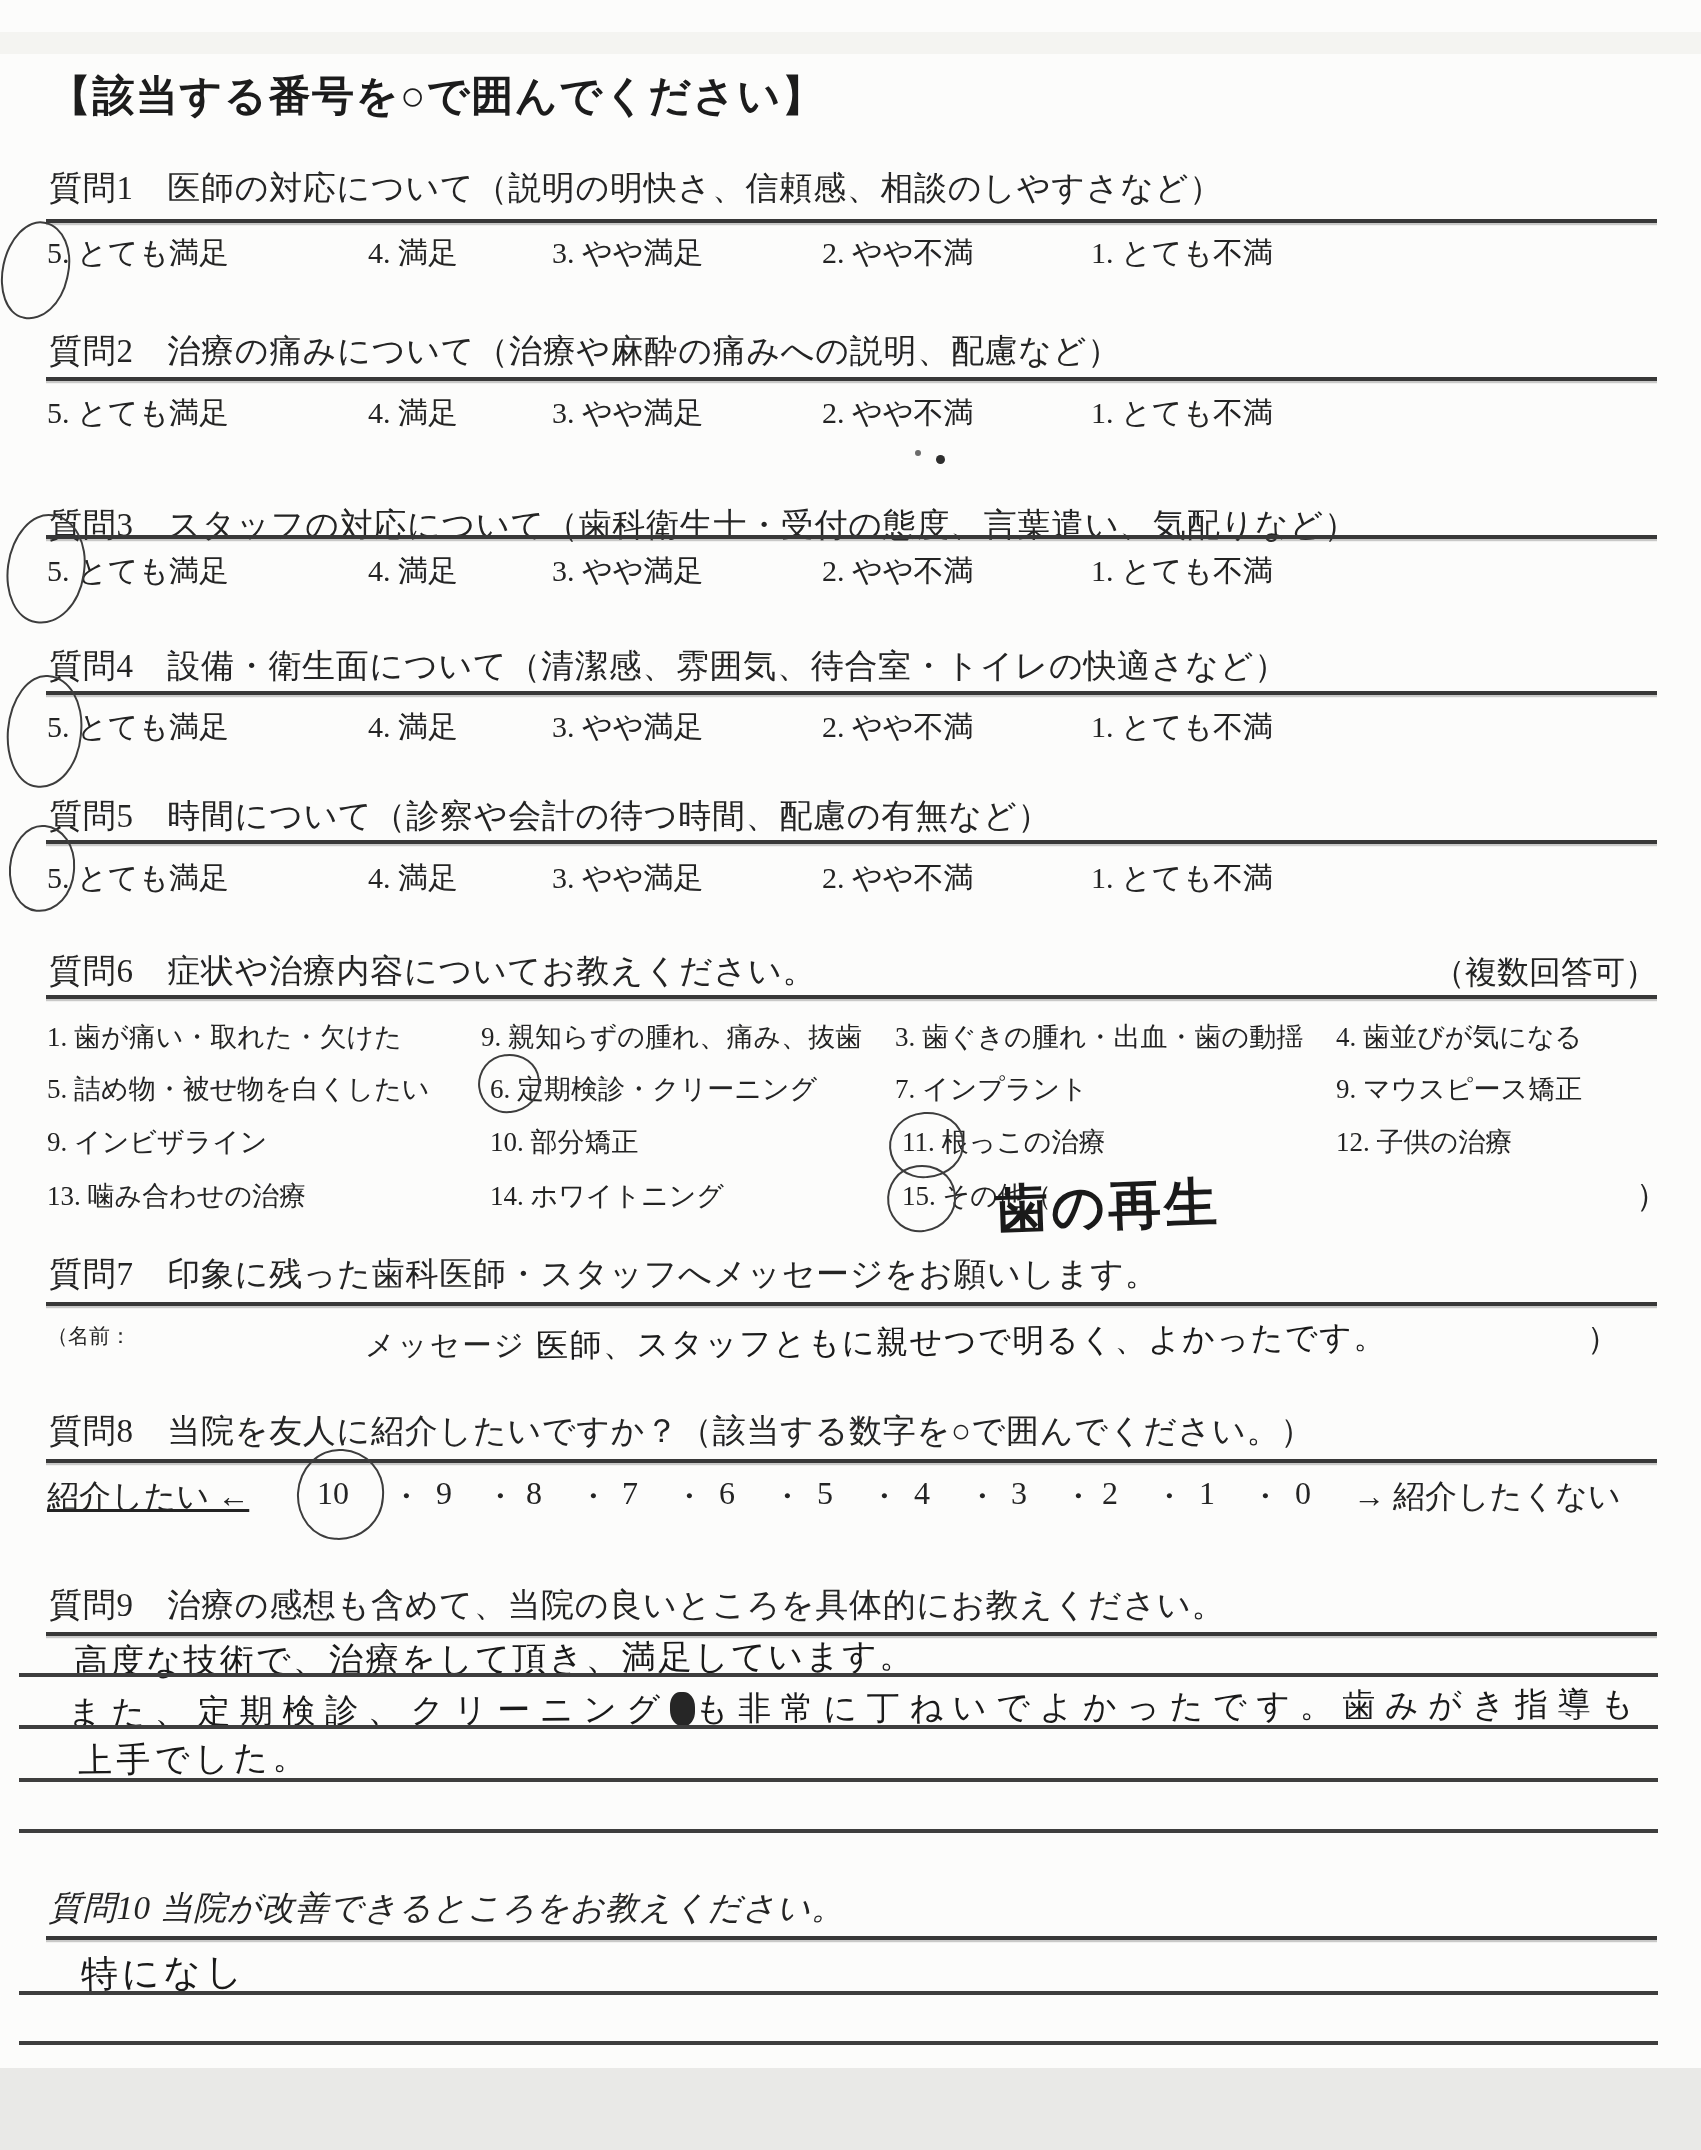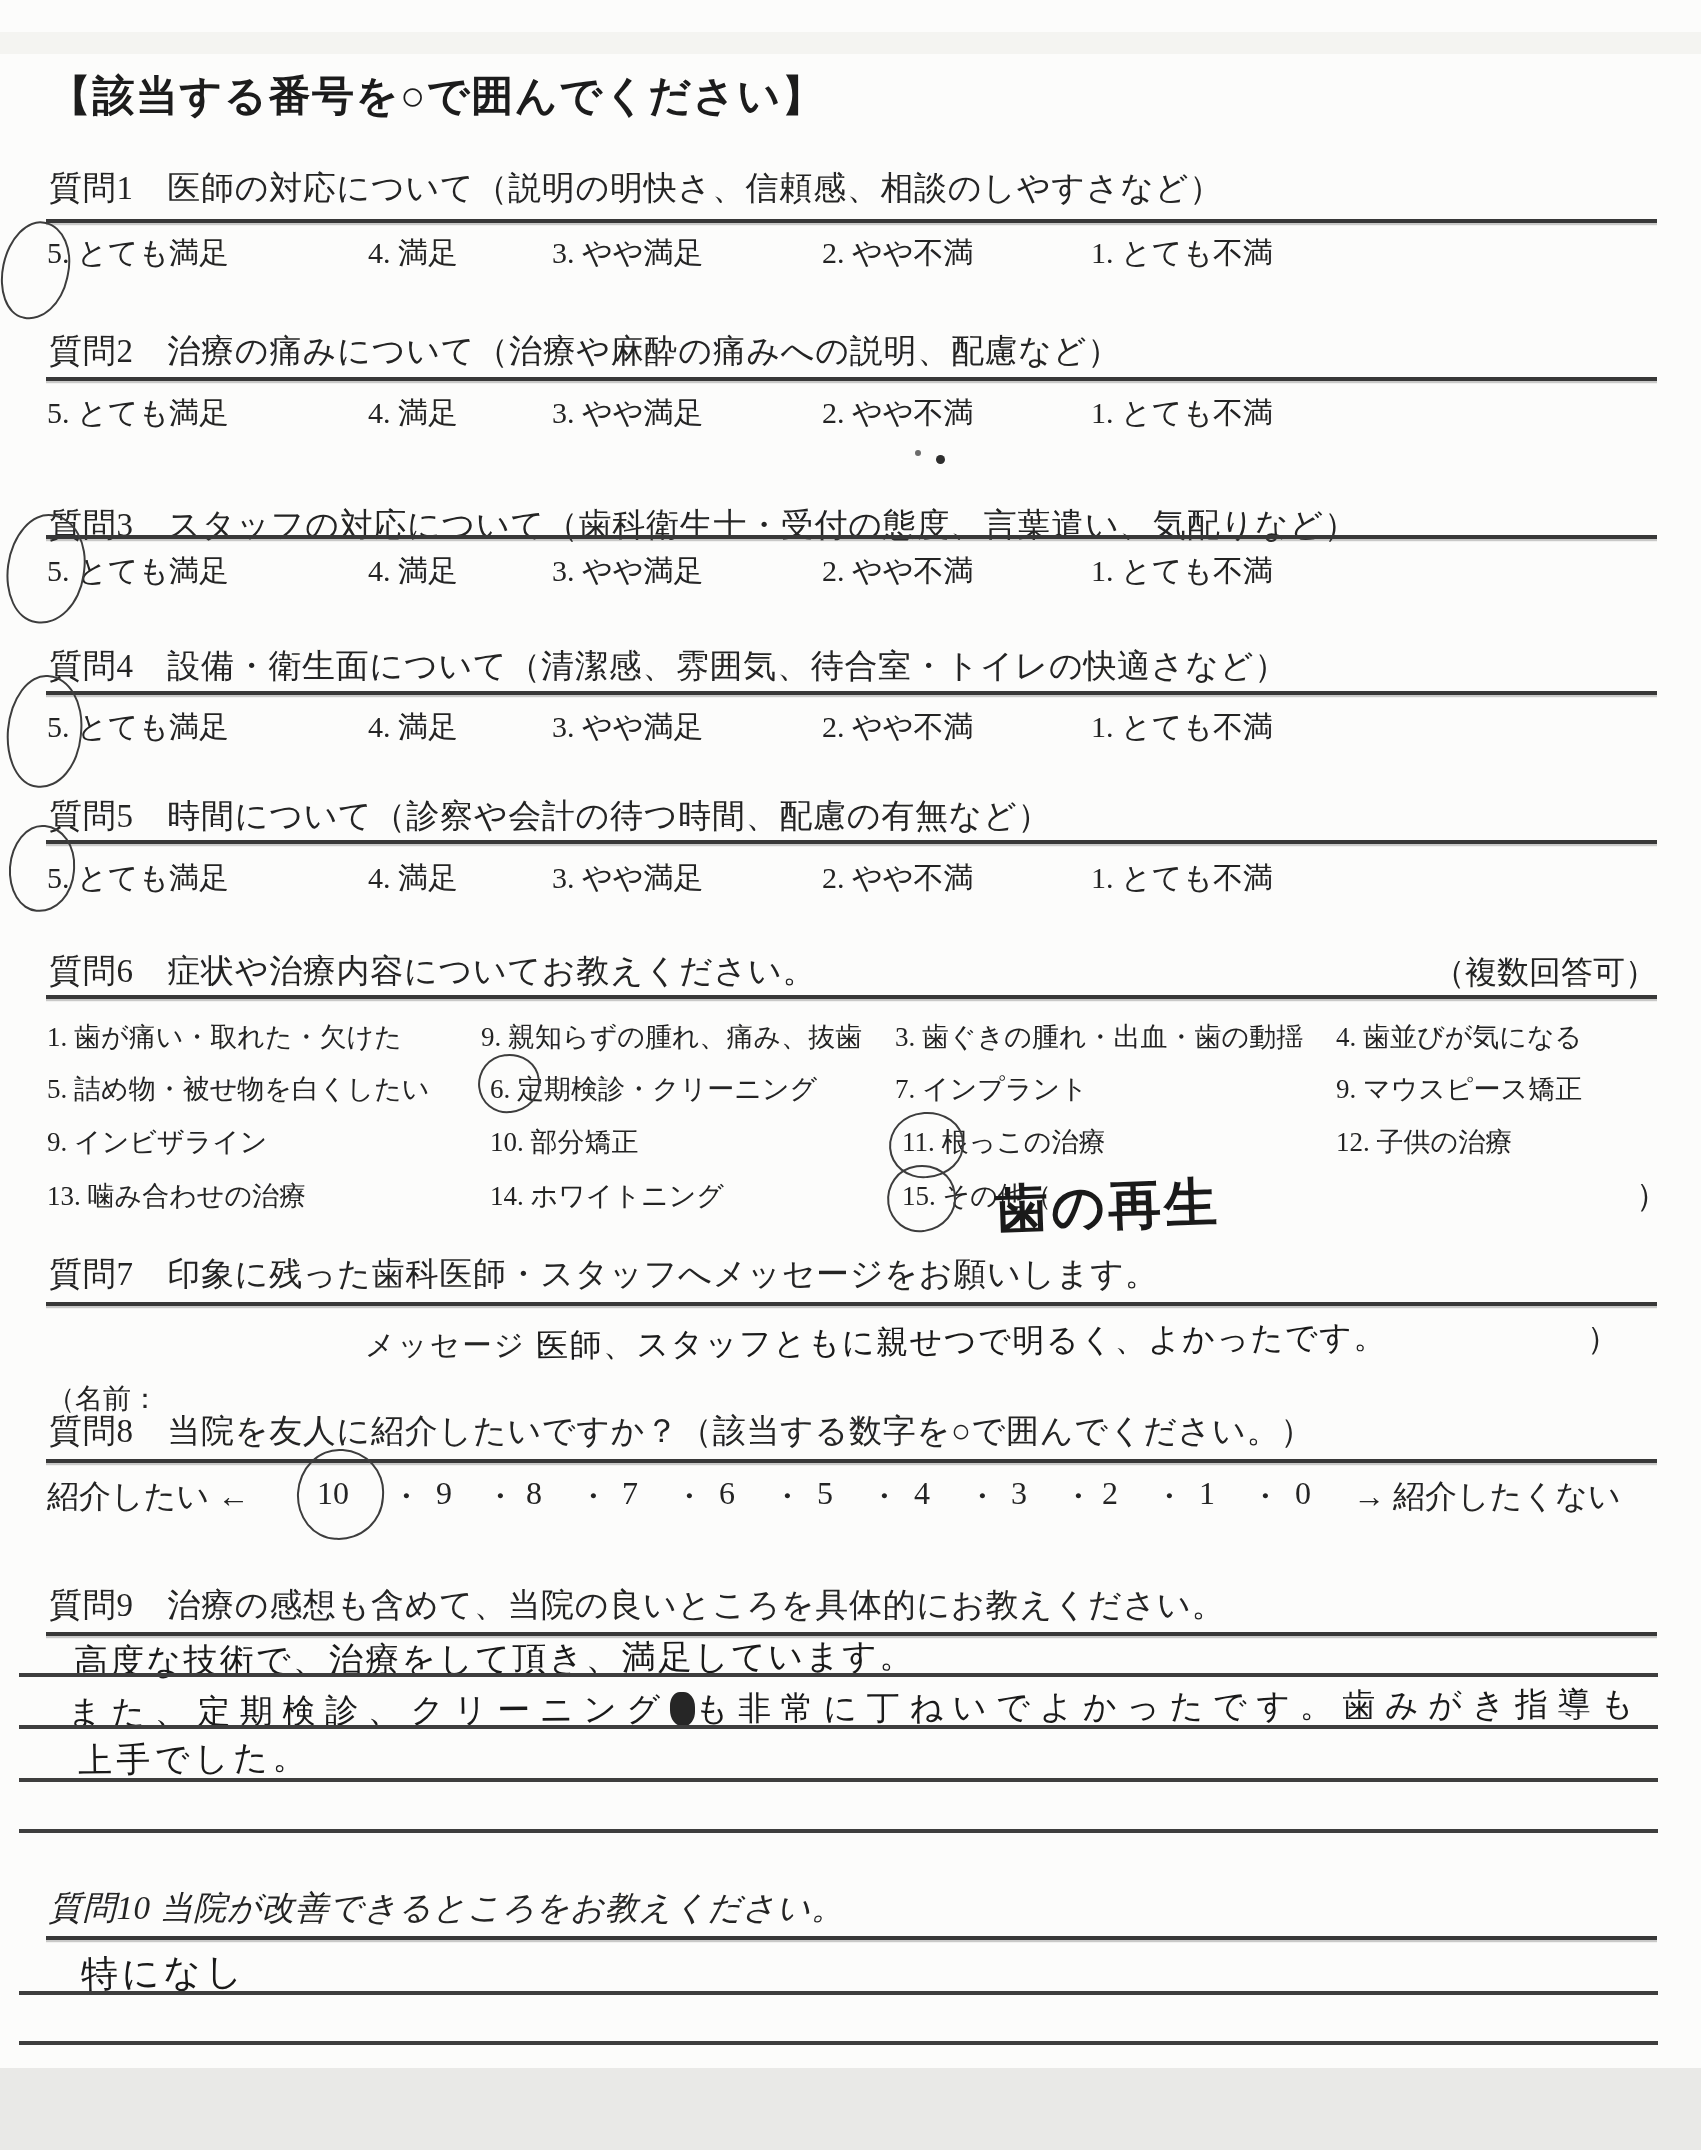--- a/index.html
+++ b/index.html
@@ -107,28 +107,28 @@
   <span class="pt q6item" style="left:902px;top:1178px;">15. その他（</span>
   <span class="hand" style="left:995px; top:1171px; font-size:53px; font-weight:600; transform:rotate(-2deg); letter-spacing:3px;">歯の再生</span>
   <span class="pt q6item" style="left:1636px; top:1174px; font-size:32px;">）</span>
 
   <div class="circle" style="left:478px;  top:1054px; width:58px; height:55px; transform:rotate(-6deg);"></div>
   <div class="circle" style="left:889px; top:1112px; width:71px; height:62px; transform:rotate(-4deg);"></div>
   <div class="circle" style="left:887px; top:1165px; width:65px; height:63px; transform:rotate(-8deg);"></div>
 
   <div class="pt qtitle" style="left:49px; top:1252px;">質問7　印象に残った歯科医師・スタッフへメッセージをお願いします。</div>
   <div class="rule-heavy" style="top:1302px;"></div>
-  <span class="pt" style="left:47px; top:1380px; font-size:28px;">（名前：</span>
+  <span class="pt" style="left:47px; top:1322px; font-size:21px;">（名前：</span>
   <span class="pt" style="left:365px; top:1326px; font-size:29.5px; letter-spacing:2.2px;">メッセージ：</span>
   <span class="hand" style="left:536px; top:1320px; font-size:32px; letter-spacing:1.5px; transform:rotate(-0.6deg);">医師、スタッフともに親せつで明るく、よかったです。</span>
   <span class="pt" style="left:1587px; top:1317px; font-size:32px;">）</span>
 
   <div class="pt qtitle" style="left:49px; top:1409px;">質問8　当院を友人に紹介したいですか？（該当する数字を○で囲んでください。）</div>
   <div class="rule-heavy" style="top:1459px;"></div>
-  <span class="pt scale" style="left:47px;  top:1475px;">紹介したい ←</span>
+  <span class="pt scale" style="left:47px;  top:1475px;text-decoration:underline;">紹介したい ←</span>
   <span class="pt scale" style="left:317px; top:1475px;">10</span>
   <span class="pt scale" style="left:390px; top:1475px;">・</span>
   <span class="pt scale" style="left:436px; top:1475px;">9</span>
   <span class="pt scale" style="left:484px; top:1475px;">・</span>
   <span class="pt scale" style="left:526px; top:1475px;">8</span>
   <span class="pt scale" style="left:577px; top:1475px;">・</span>
   <span class="pt scale" style="left:622px; top:1475px;">7</span>
   <span class="pt scale" style="left:673px; top:1475px;">・</span>
   <span class="pt scale" style="left:719px; top:1475px;">6</span>
   <span class="pt scale" style="left:771px;top:1475px;">・</span>

